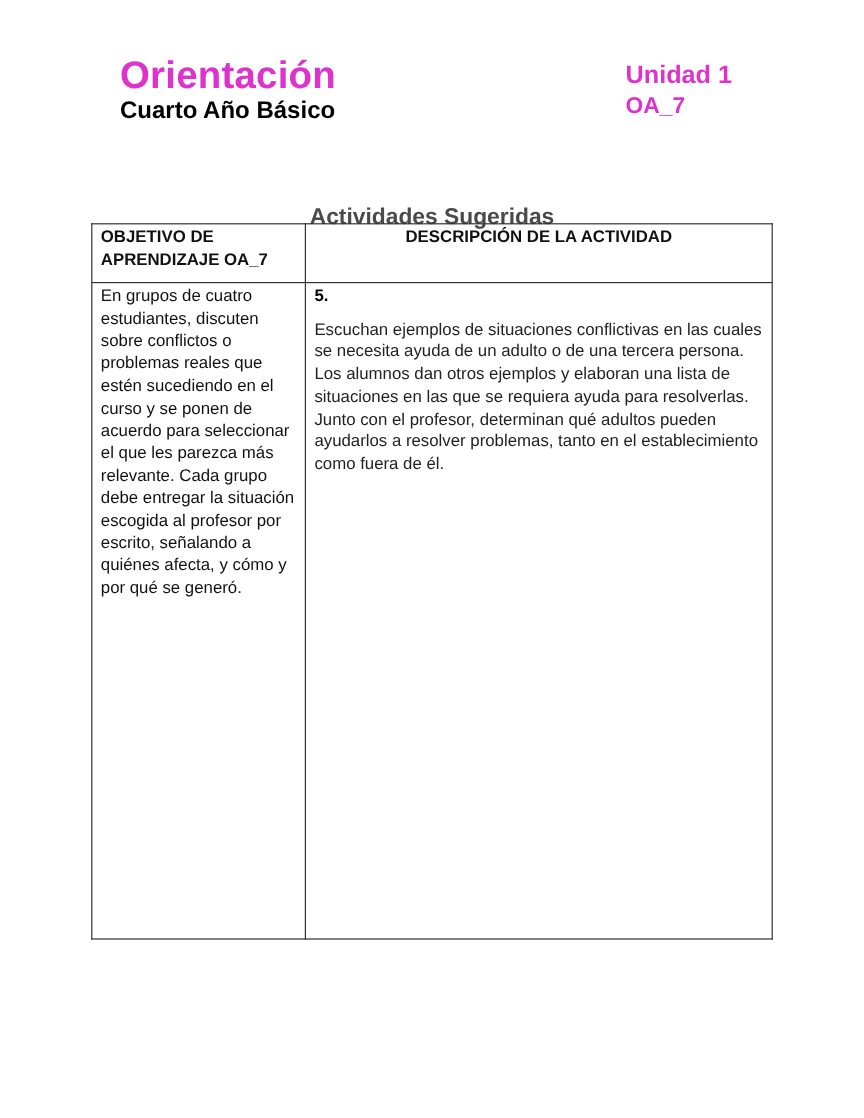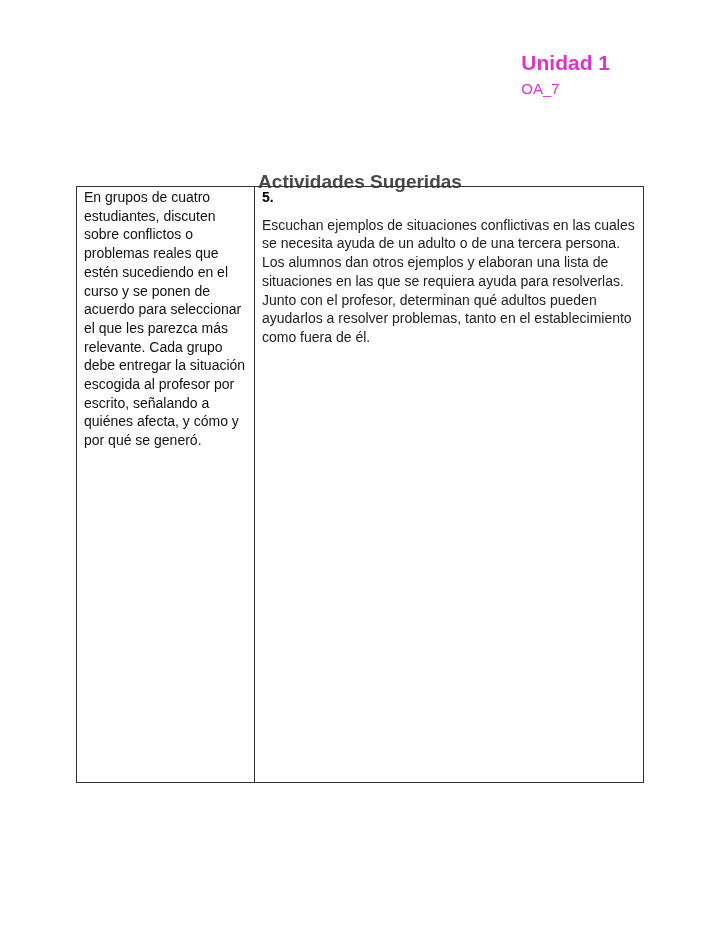--- a/index.html
+++ b/index.html
@@ -5,21 +5,21 @@
   html, body { margin: 0; padding: 0; }
   body {
     width: 720px; height: 932px; background: #ffffff; position: relative;
     font-family: "Liberation Sans", "DejaVu Sans", sans-serif; color: #000; overflow: hidden;
   }
   .hdr-left { position: absolute; left: 100px; top: 44px; }
   .hdr-right { position: absolute; right: 110px; top: 50px; text-align: left; }
   .subject { color: var(--accent); font-weight: bold; font-size: 32px; line-height: 36px; letter-spacing: 0.2px; }
   .grade { font-weight: bold; font-size: 20px; line-height: 24px; margin-top: 0px; }
   .unit { color: var(--accent); font-weight: bold; font-size: 21px; line-height: 26px; }
-  .oa { color: var(--accent); font-weight: normal; font-size: 15px; line-height: 26px; }
+  .oa { color: var(--accent); font-weight: bold; font-size: 19px; line-height: 26px; }
   .section-title {
     position: absolute; left: 0; width: 720px; top: 149px; text-align: center;
     font-size: 19px; font-weight: bold; color: #4a4a4a; margin-top: 22px;
   }
   table.act {
     position: absolute; left: 76px; top: 186px; width: 568px; height: 597px;
     border-collapse: collapse; table-layout: fixed;
   }
   table.act td { border: 1.3px solid #333; vertical-align: top; padding: 1px 7px; font-size: 14px; line-height: 18.7px; }
   .col1 { width: 178px; }
@@ -27,34 +27,40 @@
   .hcell1 { font-weight: bold; color: #111; padding-top: 2px; }
   .hcell2 { font-weight: bold; color: #111; text-align: center; padding-top: 2px; }
   .obj { font-weight: normal; color: #111; padding-top: 0px; margin-top: 44px; }
   .num { font-weight: bold; margin-bottom: 9px; }
   .desc { color: #222; }
 </style>
 </head>
 <body style="--accent: #DD33CC;">
 
 <div class="hdr-left">
+  <div class="subject">Orientación</div>
+  <div class="grade">Cuarto Año Básico</div>
 </div>
 <div class="hdr-right">
   <div class="unit">Unidad 1</div>
   <div class="oa">OA_7</div>
 </div>
 
 <div class="section-title">Actividades Sugeridas</div>
 
 <table class="act">
   <colgroup>
       <col class="col1">
       <col>
     </colgroup>
   <tbody>
+      <tr class="hrow">
+    <td class="hcell1">OBJETIVO DE APRENDIZAJE OA_7</td>
+    <td class="hcell2">DESCRIPCIÓN DE LA ACTIVIDAD</td>
+  </tr>
   <tr>
     <td class="obj">En grupos de cuatro estudiantes, discuten sobre conflictos o problemas reales que estén sucediendo en el curso y se ponen de acuerdo para seleccionar el que les parezca más relevante. Cada grupo debe entregar la situación escogida al profesor por escrito, señalando a quiénes afecta, y cómo y por qué se generó.</td>
     <td>
       <div class="num">5.</div>
       <div class="desc">Escuchan ejemplos de situaciones conflictivas en las cuales se necesita ayuda de un adulto o de una tercera persona. Los alumnos dan otros ejemplos y elaboran una lista de situaciones en las que se requiera ayuda para resolverlas. Junto con el profesor, determinan qué adultos pueden ayudarlos a resolver problemas, tanto en el establecimiento como fuera de él.</div>
     </td>
   </tr>
 </tbody>
   </table>
 

